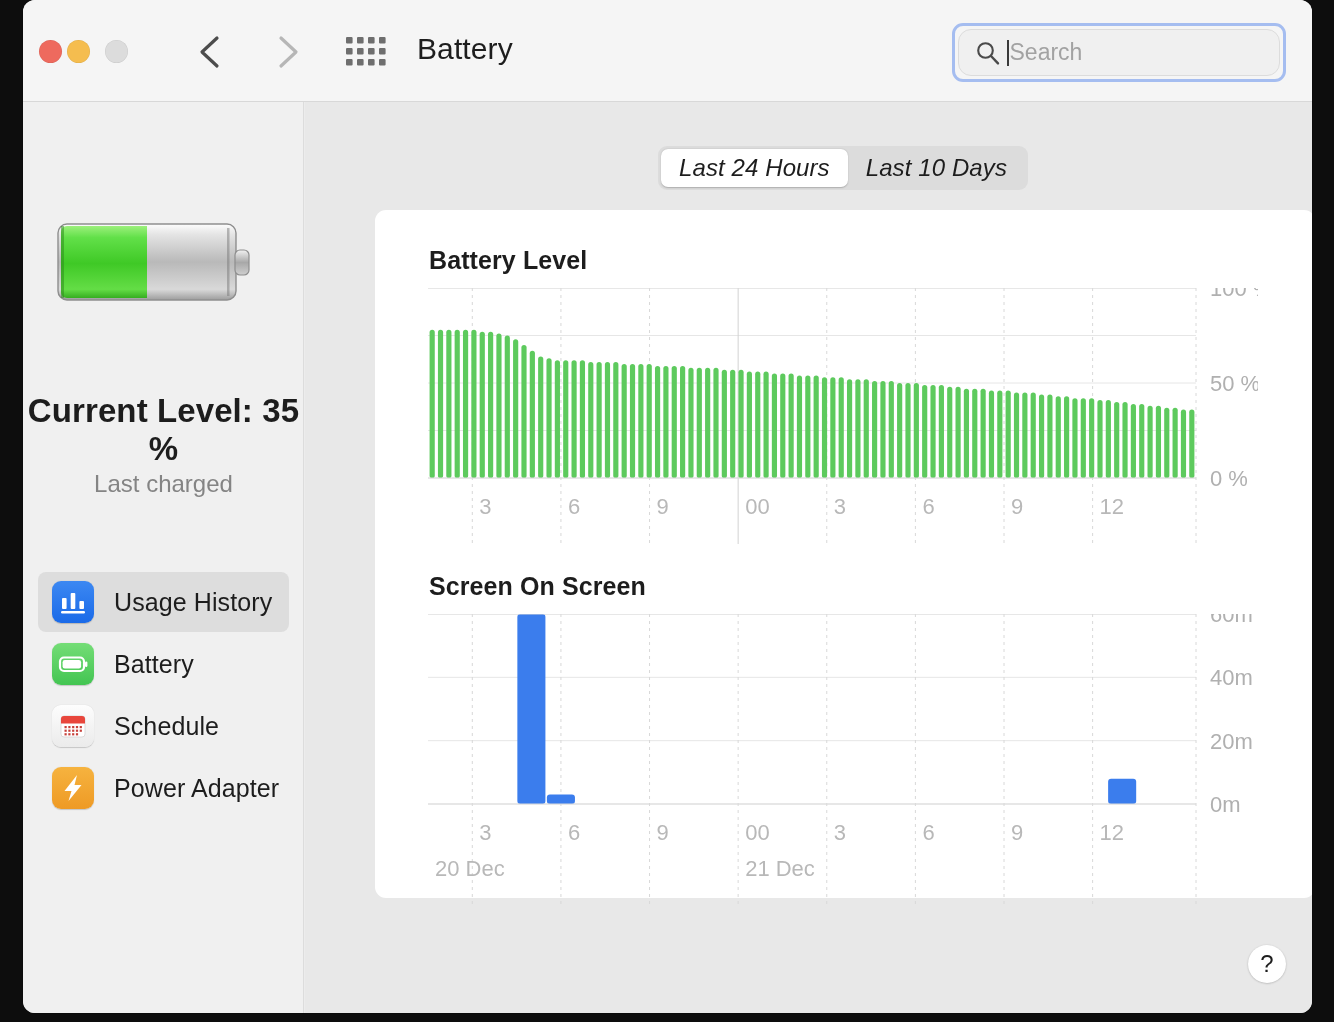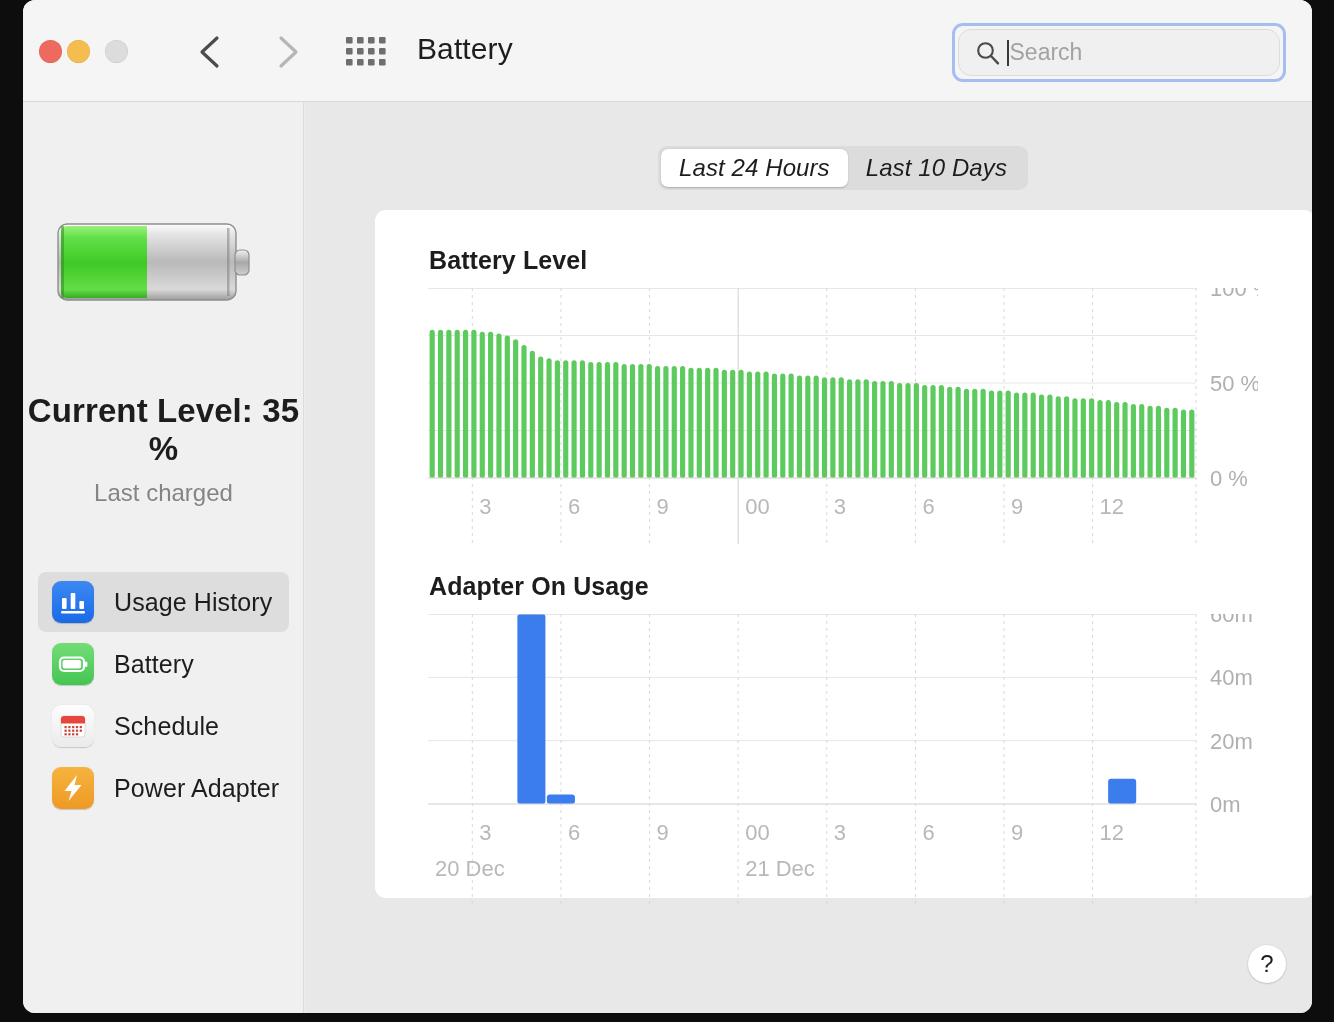--- a/index.html
+++ b/index.html
@@ -78,21 +78,21 @@
   }
   #level-block {
     position: absolute; left: 0; top: 290px; width: 281px;
     text-align: center;
   }
   #current-level {
     font-size: 33px; font-weight: bold; color: #1d1d1d;
     letter-spacing: 0.1px;
   }
   #last-charged {
-    font-size: 24px; color: #848484; margin-top: 9px; line-height: 31px;
+    font-size: 24px; color: #848484; line-height: 31px;
   }
   #charge-time {
     font-size: 21px; color: #8e8e8e; margin-top: 12px;
   }
   #sidebar-list {
     position: absolute; left: 0; top: 470px; width: 281px;
   }
   .side-item {
     display: flex; align-items: center;
     height: 60px; margin: 0 15px 2px 15px;
@@ -455,21 +455,21 @@
             <text x="139.9230769230769" y="226" class="tick-text">6</text>
             <text x="228.53846153846152" y="226" class="tick-text">9</text>
             <text x="317.1538461538462" y="226" class="tick-text">00</text>
             <text x="405.76923076923083" y="226" class="tick-text">3</text>
             <text x="494.38461538461536" y="226" class="tick-text">6</text>
             <text x="583" y="226" class="tick-text">9</text>
             <text x="671.6153846153846" y="226" class="tick-text">12</text>
           </svg>
         </div>
 
-      <div class="chart-title" id="t-screen">Adapter On Usage</div>
+      <div class="chart-title" id="t-screen">Screen On Screen</div>
       <div class="plot" id="plot-screen">
           <svg width="830" height="295" viewBox="0 0 830 295">
             <line x1="0" x2="768" y1="0" y2="0" stroke="#e6e6e6" stroke-width="1"></line>
             <line x1="0" x2="768" y1="63.33333333333334" y2="63.33333333333334" stroke="#e6e6e6" stroke-width="1"></line>
             <line x1="0" x2="768" y1="126.66666666666667" y2="126.66666666666667" stroke="#e6e6e6" stroke-width="1"></line>
             <line x1="0" x2="768" y1="190" y2="190" stroke="#e6e6e6" stroke-width="1"></line>
             <line x1="44.30769230769231" x2="44.30769230769231" y1="0" y2="291" stroke="#d8d8d8" stroke-width="1" stroke-dasharray="3,4"></line>
             <line x1="132.9230769230769" x2="132.9230769230769" y1="0" y2="291" stroke="#d8d8d8" stroke-width="1" stroke-dasharray="3,4"></line>
             <line x1="221.53846153846152" x2="221.53846153846152" y1="0" y2="291" stroke="#d8d8d8" stroke-width="1" stroke-dasharray="3,4"></line>
             <line x1="310.1538461538462" x2="310.1538461538462" y1="0" y2="291" stroke="#d8d8d8" stroke-width="1" stroke-dasharray="3,4"></line>

